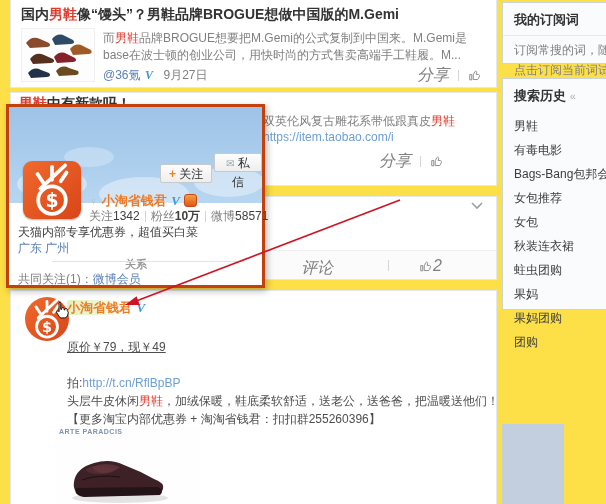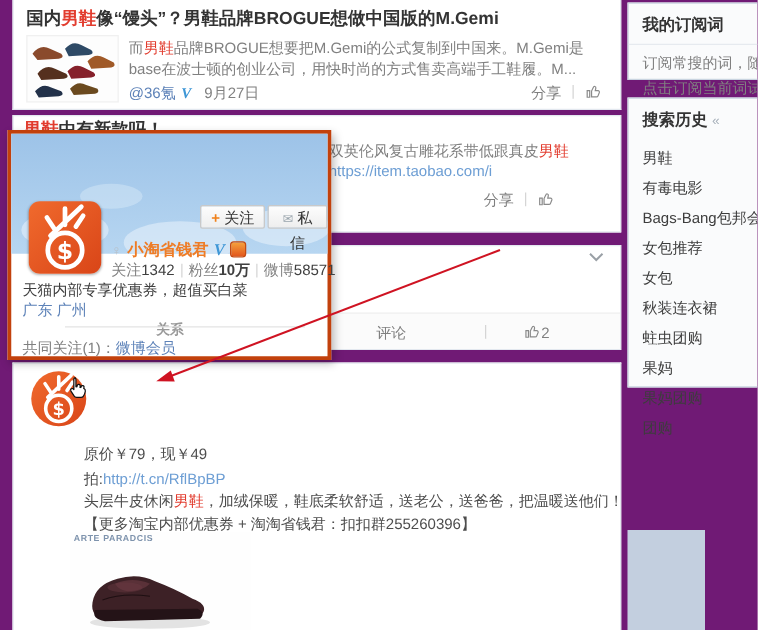--- a/index.html
+++ b/index.html
@@ -1,28 +1,28 @@
 <!DOCTYPE html>
 <html><head>
 <meta charset="utf-8">
 <style>
   html,body{margin:0;padding:0;}
   body{font-family:"Liberation Sans","DejaVu Sans",sans-serif;}
-  .page{position:relative;width:606px;height:504px;background:#701a75;overflow:hidden;}
+  .page{position:relative;width:606px;height:504px;background:#fde047;overflow:hidden;}
   .card{position:absolute;background:#fff;border:1px solid #e3e8ef;box-sizing:border-box;}
   .abs{position:absolute;}
   .t12{font-size:12px;color:#808080;}
   .t12d{font-size:12px;color:#4d4d4d;}
   .title{font-size:14px;font-weight:bold;color:#333;white-space:nowrap;}
   .kw{color:#e23c2e;}
   .link{color:#5d82b8;text-decoration:none;cursor:pointer;}
   .lightlink{color:#6d9ed4;text-decoration:none;cursor:pointer;margin-top:36px;}
   .vbadge{color:#3f97d6;font-weight:bold;font-style:italic;font-size:12px;font-family:"Liberation Serif",serif;}
   .vsep{display:inline-block;width:1px;height:11px;background:#d5d5d5;margin:0 9px;vertical-align:middle;}
-  .footlink{font-size:12px;color:#808080;cursor:pointer;}
+  .footlink{font-size:16px;color:#808080;cursor:pointer;font-style:italic;}
   .thumbup{vertical-align:-2px;}
   
   .popup{position:absolute;left:6px;top:104px;width:253px;height:178px;background:#fff;border:3px solid #c2410c;
          box-shadow:2px 3px 7px rgba(0,0,0,.28);z-index:10;text-align:center;}
   .cover{position:absolute;left:0;top:0;width:100%;height:96px;overflow:hidden;
          background:linear-gradient(#9dc3e8,#b7d6f1);}
   .cloud{position:absolute;background:#e9f3fb;border-radius:50%;opacity:.55;}
   .btn{position:absolute;height:19px;line-height:18px;font-size:12px;color:#333;background:linear-gradient(#fdfdfd,#eeeeee);
        border:1px solid #c9c9c9;border-radius:2px;padding:0 8px;cursor:pointer;box-sizing:border-box;}
   .avatarbig{position:absolute;left:14px;top:54px;width:58px;height:58px;border-radius:9px;
@@ -107,21 +107,25 @@
   </div>
 
   <div class="card" style="left:10px;top:290px;width:487px;height:214px;border-bottom:none;">
     <div class="avatarsmall">
       <svg width="44" height="44" viewBox="0 0 40 40">
         <path d="M20 4 v9 M10 9 l4 6 M30 8 l-4 6 M29 3 L12 19" stroke="#fff" stroke-width="2.6" fill="none" stroke-linecap="round"></path>
         <circle cx="20" cy="27" r="9.5" fill="none" stroke="#fff" stroke-width="2.6"></circle>
         <text x="20" y="32" text-anchor="middle" font-size="13" font-weight="bold" fill="#fff" font-family="'DejaVu Sans',sans-serif">$</text>
       </svg>
     </div>
-    <div class="abs t12d" style="left:56px;top:64px;white-space:nowrap;">原价￥79，现￥49</div>
+    <div class="abs" style="left:56px;top:7px;white-space:nowrap;">
+      <span class="orangename highlightname">小淘省钱君</span>
+      <span class="vbadge" style="font-size:13px;">V</span>
+    </div>
+    <div class="abs t12d" style="left:56px;top:48px;white-space:nowrap;text-decoration:underline;">原价￥79，现￥49</div>
     <div class="abs t12d" style="left:56px;top:84px;white-space:nowrap;">
       <span>拍:</span><span class="lightlink">http://t.cn/RflBpBP</span>
     </div>
     <div class="abs t12d" style="left:56px;top:102px;white-space:nowrap;max-width:428px;overflow:hidden;">
       <span>头层牛皮休闲</span><span class="kw">男鞋</span><span>，加绒保暖，鞋底柔软舒适，送老公，送爸爸，把温暖送他们！</span>
     </div>
     <div class="abs t12d" style="left:56px;top:120px;white-space:nowrap;">【更多淘宝内部优惠券 + 淘淘省钱君：扣扣群255260396】</div>
 
     <div class="abs" style="left:45px;top:135px;width:145px;height:79px;background:#fefefe;overflow:hidden;">
       <div class="abs" style="left:3px;top:2px;font-size:7px;color:#7e93ad;letter-spacing:.5px;font-weight:bold;">ARTE PARADCIS</div>
@@ -140,21 +144,21 @@
     <div class="cover">
       <div class="cloud" style="left:8px;top:62px;width:70px;height:30px;"></div>
       <div class="cloud" style="left:90px;top:70px;width:90px;height:34px;"></div>
       <div class="cloud" style="left:185px;top:60px;width:70px;height:30px;"></div>
       <div class="cloud" style="left:55px;top:40px;width:50px;height:20px;opacity:.35;"></div>
     </div>
     <div class="btn" style="left:151px;top:57px;">
       <span style="color:#f0801a;font-weight:bold;">+</span>
       <span>关注</span>
     </div>
-    <div class="btn" style="left:205px;top:57px;">
+    <div class="btn" style="left:205px;top:46px;">
       <span style="color:#9aa5ad;font-size:10px;">✉</span>
       <span>私信</span>
     </div>
     <div class="avatarbig">
       <svg width="58" height="58" viewBox="0 0 40 40">
         <path d="M20 4 v9 M10 9 l4 6 M30 8 l-4 6 M29 3 L12 19" stroke="#fff" stroke-width="2.6" fill="none" stroke-linecap="round"></path>
         <circle cx="20" cy="27" r="9.5" fill="none" stroke="#fff" stroke-width="2.6"></circle>
         <text x="20" y="32" text-anchor="middle" font-size="13" font-weight="bold" fill="#fff" font-family="'DejaVu Sans',sans-serif">$</text>
       </svg>
     </div>

